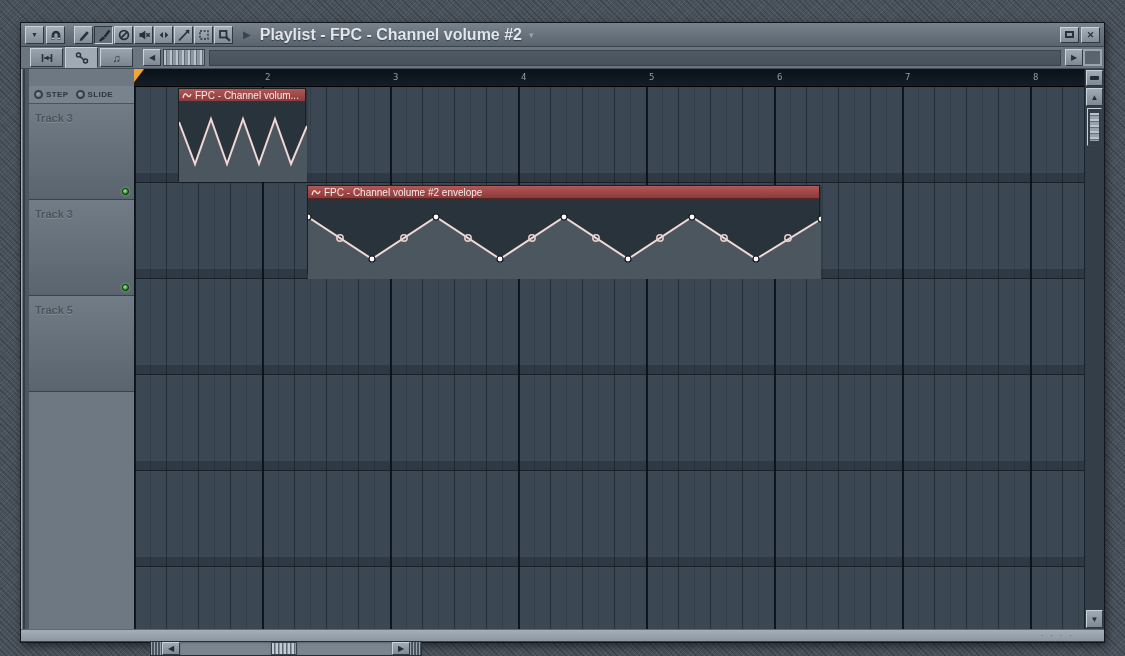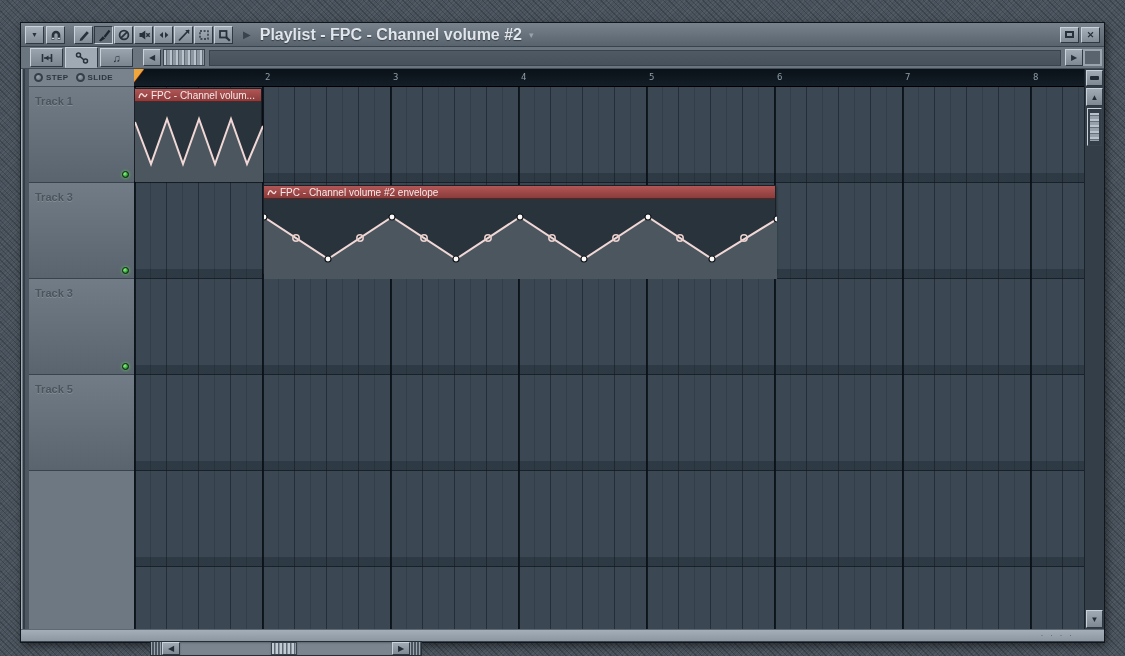--- a/index.html
+++ b/index.html
@@ -88,21 +88,21 @@
   }
   
   .content { flex:1; display:flex; overflow:hidden; }
   .left-edge {
     width:8px; flex:0 0 8px;
     background:linear-gradient(to right,#a2acb6 0 1px,#6d7781 1px 2px,#333d47 2px 4px,#4d5761 4px 8px);
   }
   .leftcol { width:105px; flex:0 0 105px; display:flex; flex-direction:column; background:#6e7882; }
   .stepslide {
     height:18px; flex:0 0 18px; display:flex; align-items:center; gap:3px; padding:0 5px;
-    background:#79838d; border-bottom:1px solid #49535d;
+    background:#79838d; border-bottom:1px solid #49535d;margin-top:17px;
   }
   .radio-circle {
     width:9px; height:9px; border-radius:50%; border:2px solid #353f49;
     background:radial-gradient(circle at 35% 30%, #9aa4ae, #67717b); cursor:pointer; flex:0 0 auto;
   }
   .radio-label { font-size:8px; font-weight:bold; color:#2c3640; letter-spacing:0.4px; margin-right:4px; }
   .track-headers { flex:1; overflow:hidden; }
   .track-header {
     height:96px; position:relative; cursor:pointer;
     background:linear-gradient(#727c86,#5a646e);
@@ -135,21 +135,21 @@
   .grid {
     flex:1; position:relative; overflow:hidden;
     background-color:#3b4854;
     background-image:
       repeating-linear-gradient(to right, rgba(8,15,22,0.85) 0 2px, transparent 2px 128px),
       repeating-linear-gradient(to right, rgba(14,22,30,0.38) 0 1px, transparent 1px 32px),
       repeating-linear-gradient(to right, rgba(18,26,34,0.22) 0 1px, transparent 1px 16px),
       repeating-linear-gradient(to bottom, transparent 0 86px, rgba(12,20,28,0.28) 86px 95px, rgba(6,12,18,0.65) 95px 96px);
     cursor:crosshair;
   }
-  .clip { position:absolute; border:1px solid #1a2026; box-shadow:1px 1px 2px rgba(0,0,0,0.35); }
+  .clip { position:absolute; border:1px solid #1a2026; box-shadow:1px 1px 2px rgba(0,0,0,0.35);margin-left:44px; }
   .clip-header {
     height:13px; display:flex; align-items:center; gap:3px; padding:0 3px;
     background:linear-gradient(#b25656,#8b3b3b);
     border-bottom:1px solid #58
 2323;
     border-bottom:1px solid #582323;
     font-size:10px; color:#f6e9e9; white-space:nowrap; overflow:hidden; cursor:move;
   }
   .clip-body { background:#29333b; position:relative; }
   .clip-body svg { display:block; }
@@ -322,21 +322,20 @@
     <div class="left-edge"></div>
 
     <div class="leftcol">
       <div class="stepslide">
         <div class="radio-circle"></div>
         <span class="radio-label">STEP</span>
         <div class="radio-circle"></div>
         <span class="radio-label">SLIDE</span>
       </div>
       <div class="track-headers" id="track-headers">
-          <div class="track-header"><span class="track-label">Track 1</span><div class="led"></div></div>
           <div class="track-header"><span class="track-label">Track 3</span><div class="led"></div></div>
           <div class="track-header"><span class="track-label">Track 3</span><div class="led"></div></div>
           <div class="track-header"><span class="track-label">Track 5</span></div>
         </div>
     </div>
 
     <div class="main">
       <div class="ruler" id="ruler">
         <div class="playhead-marker"></div>
       <span class="bar-num" style="left: 131px;">2</span>

